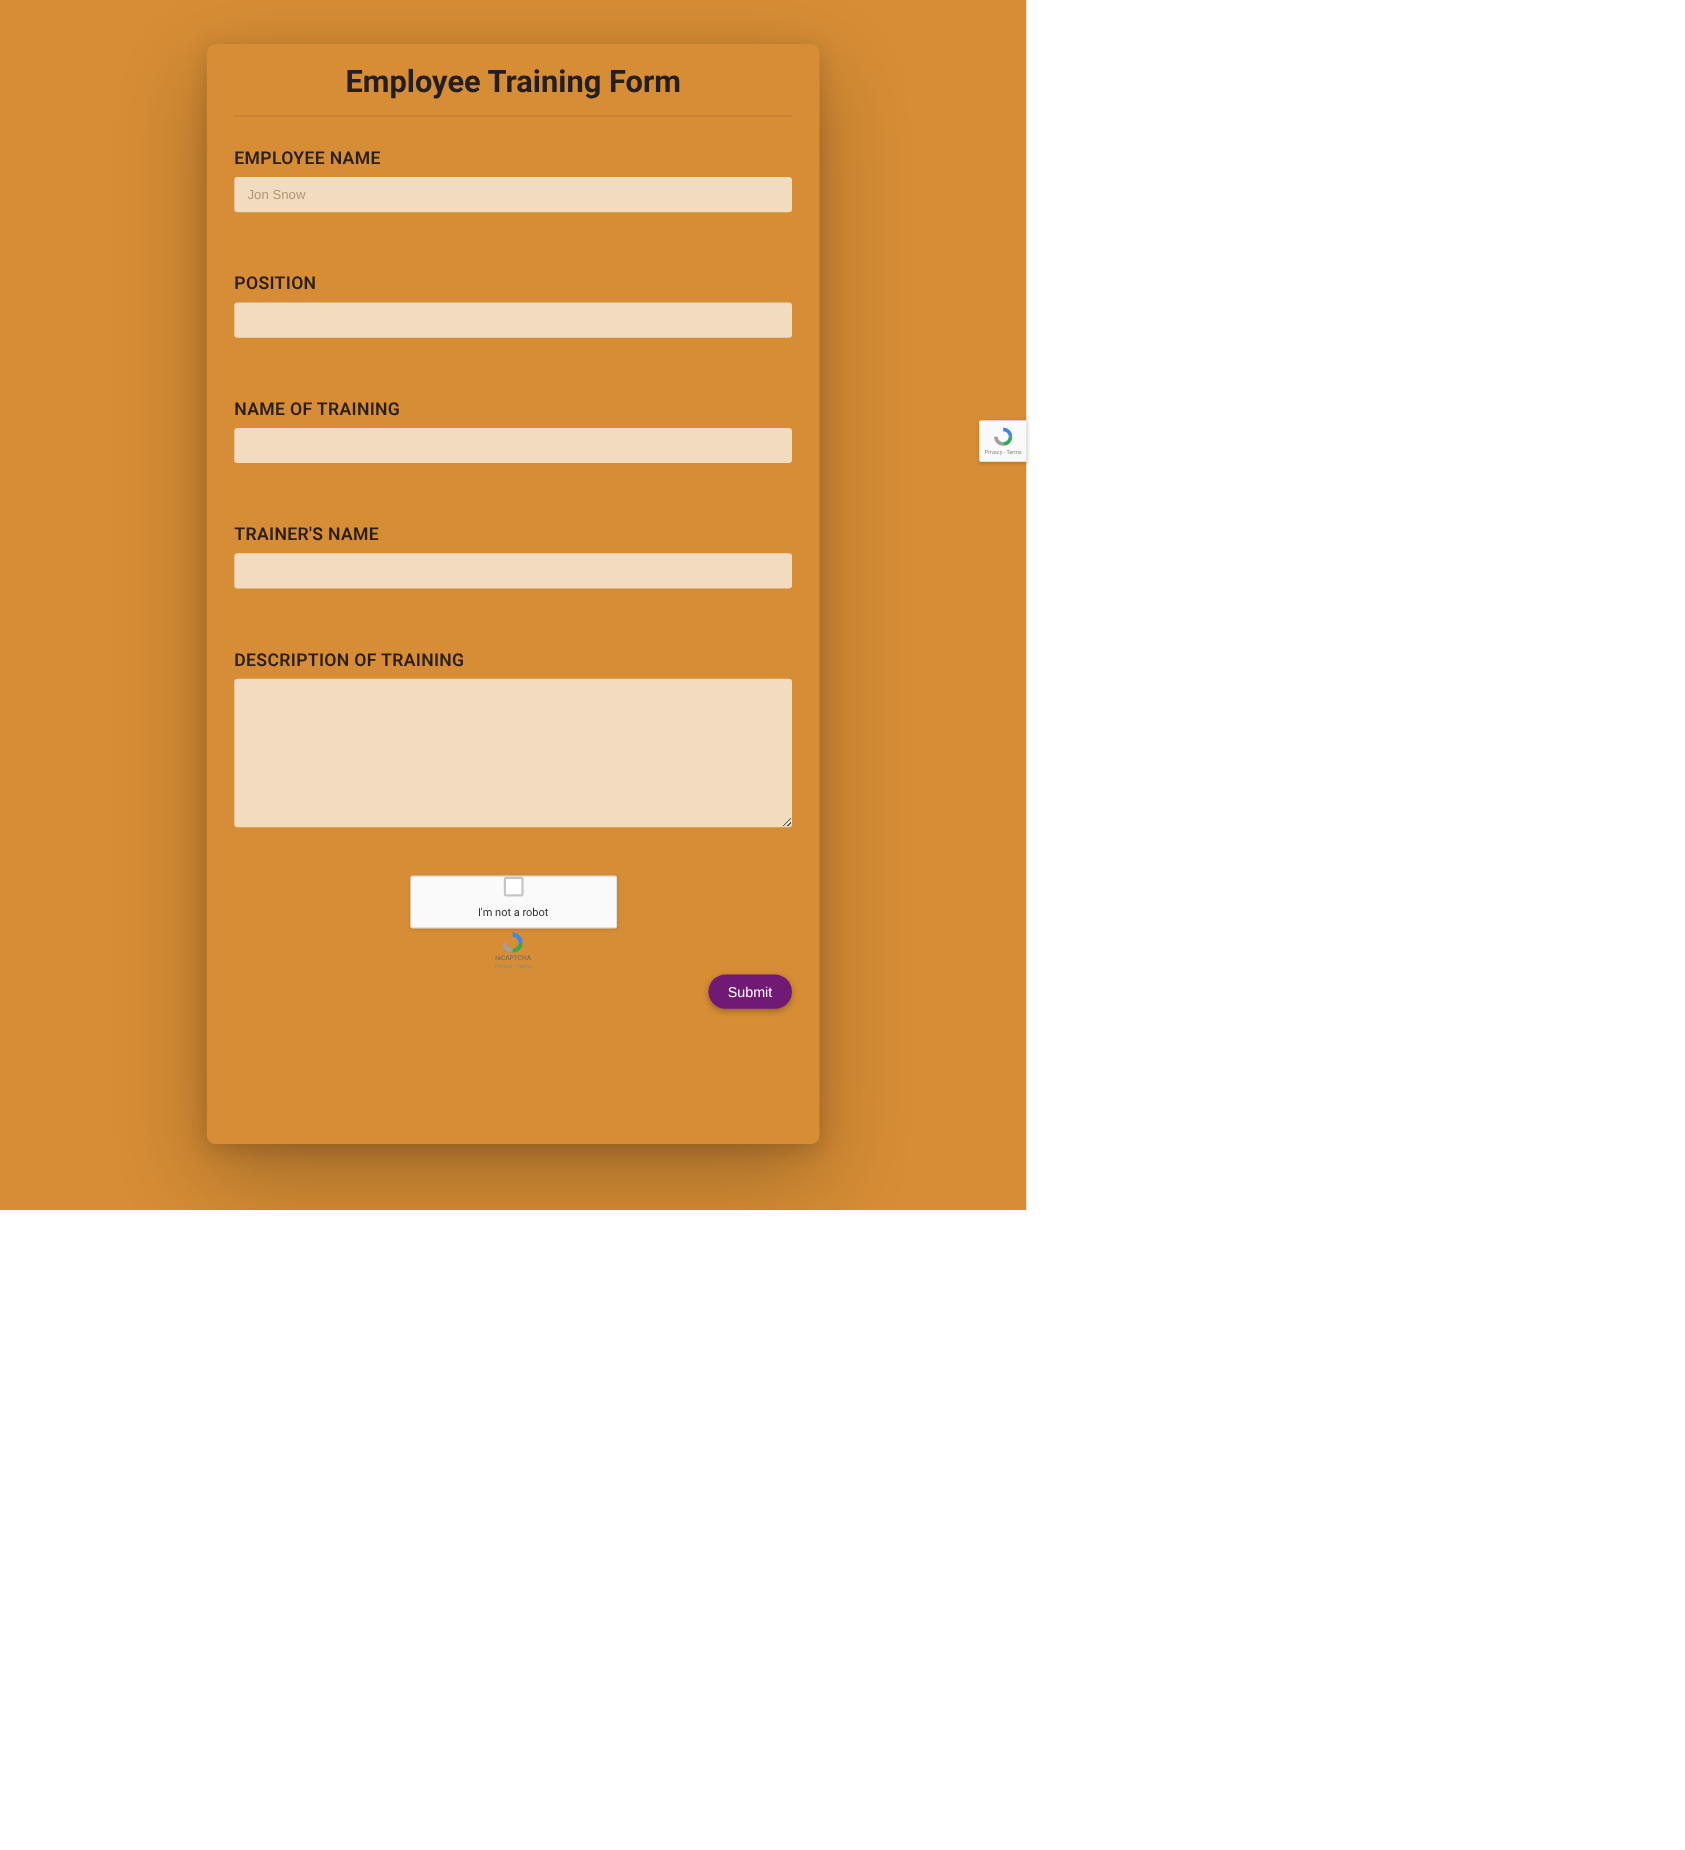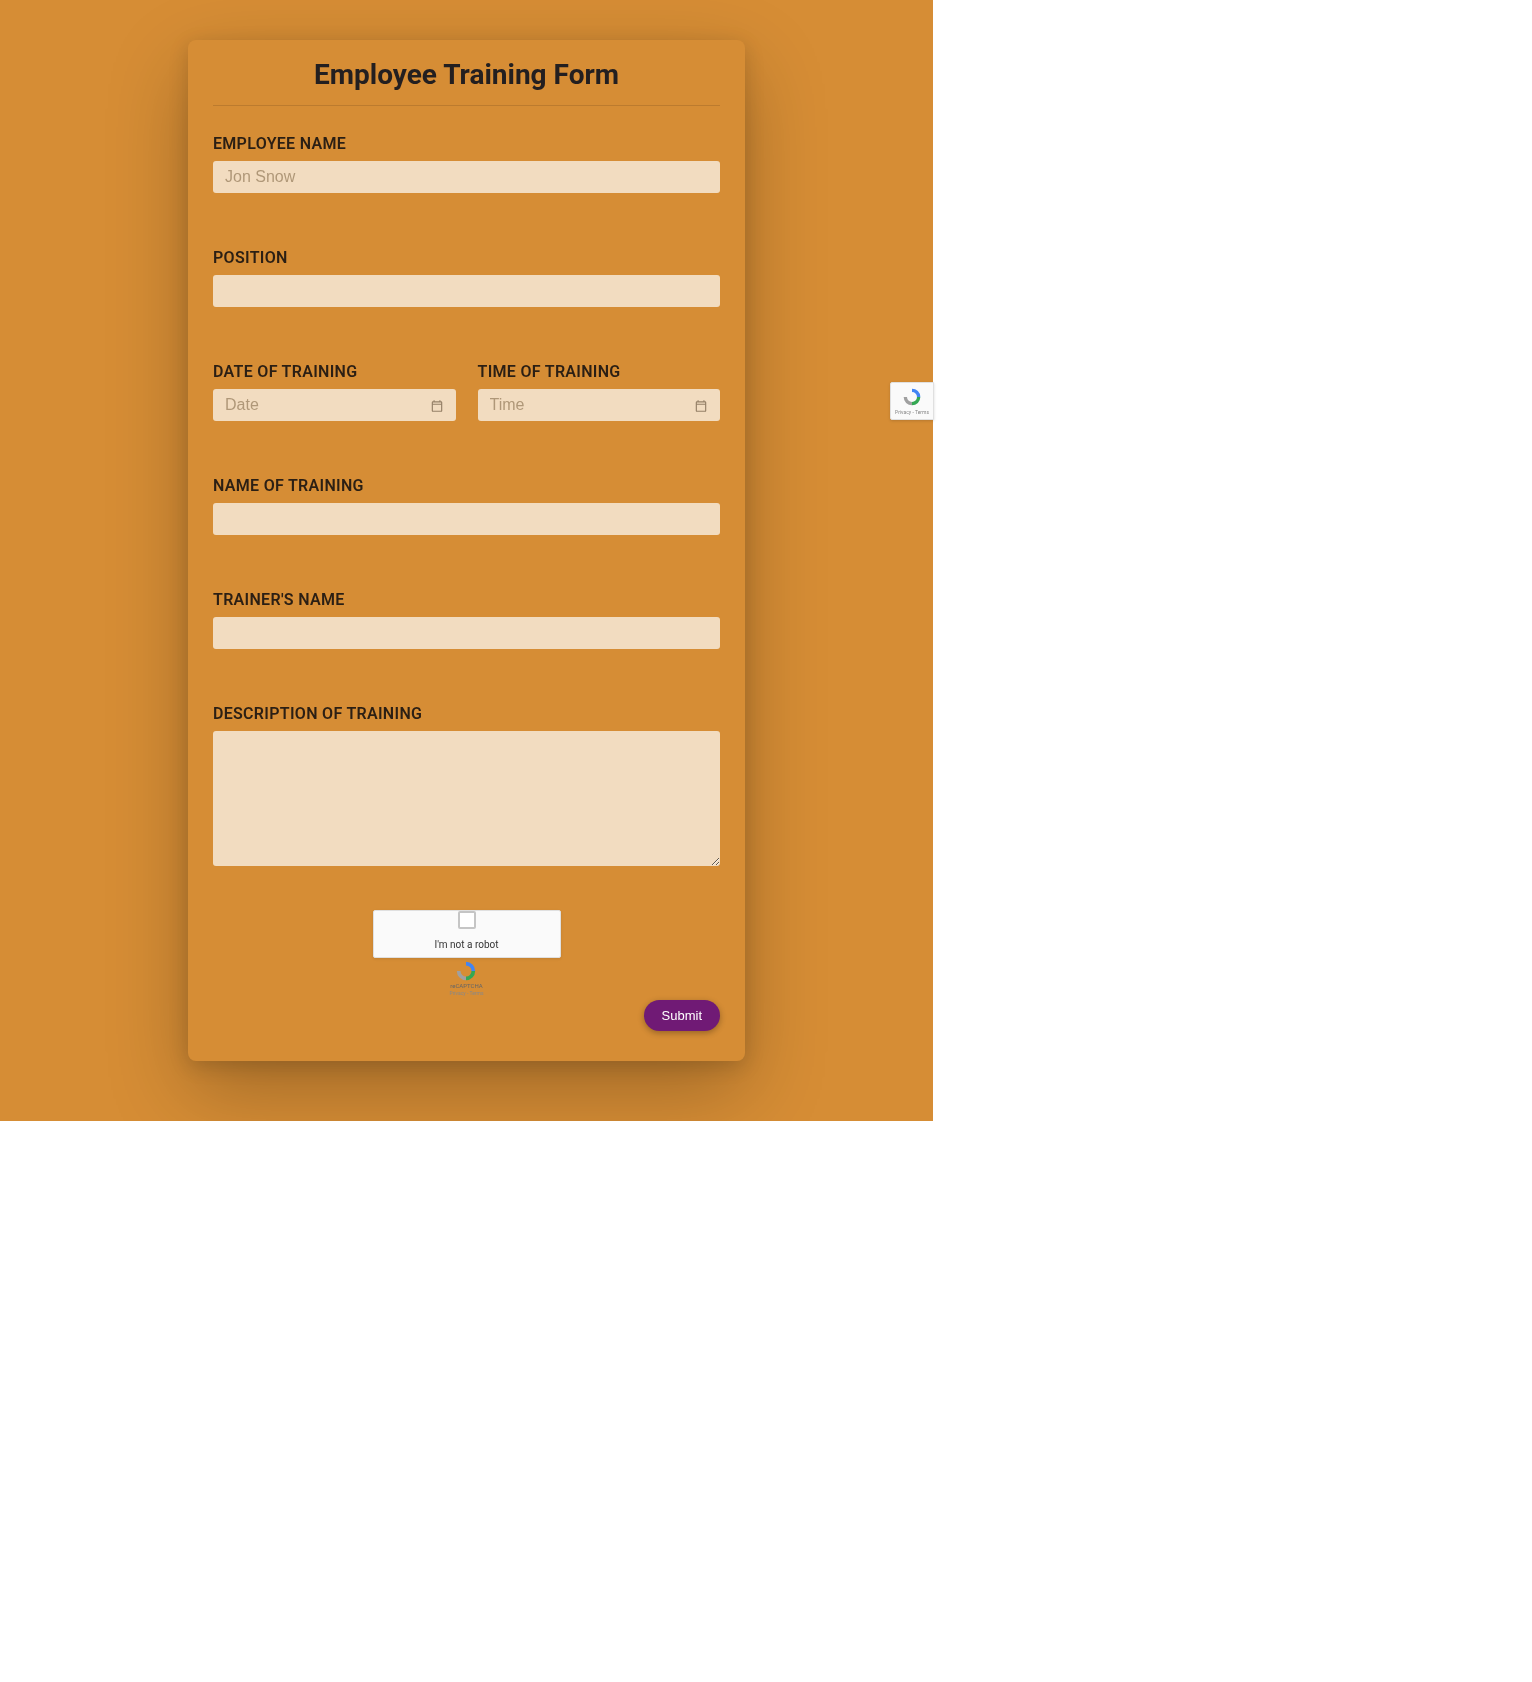--- a/index.html
+++ b/index.html
@@ -50,21 +50,21 @@
       margin-bottom: 8px;
       text-transform: uppercase;
     }
     .text-input {
       width: 100%;
       height: 30px;
       background: #f2dcc0;
       border: none;
       border-radius: 3px;
       padding: 16px 12px;
-      font-size: 16px;
+      font-size: 12px;
       color: #be185d;
       outline: none;
     }
     .text-input::placeholder {
       color: rgba(120, 95, 60, 0.55);
     }
     .textarea-input {
       width: 100%;
       height: 135px;
       background: #f2dcc0;
@@ -211,44 +211,20 @@
       <label class="field-label">EMPLOYEE NAME</label>
       <input type="text" class="text-input" placeholder="Jon Snow" style="">
     </div>
 
     <div class="field-group mt-lg">
       <label class="field-label">POSITION</label>
       <input type="text" class="text-input" style="">
     </div>
 
 
-    <div class="row-2 field-group mt-lg">
-      <div class="col">
-        <label class="field-label">DATE OF TRAINING</label>
-        <div class="input-with-icon">
-          <input type="text" class="text-input" placeholder="Date" style="">
-          <span class="calendar-icon">
-            <svg viewBox="0 0 24 24" fill="currentColor">
-                  <path d="M19 4h-1V2h-2v2H8V2H6v2H5a2 2 0 0 0-2 2v14a2 2 0 0 0 2 2h14a2 2 0 0 0 2-2V6a2 2 0 0 0-2-2zm0 16H5V10h14v10zM5 8V6h14v2H5z"></path>
-                </svg>
-          </span>
-        </div>
-      </div>
-      <div class="col">
-        <label class="field-label">TIME OF TRAINING</label>
-        <div class="input-with-icon">
-          <input type="text" class="text-input" placeholder="Time" style="">
-          <span class="calendar-icon">
-            <svg viewBox="0 0 24 24" fill="currentColor">
-                  <path d="M19 4h-1V2h-2v2H8V2H6v2H5a2 2 0 0 0-2 2v14a2 2 0 0 0 2 2h14a2 2 0 0 0 2-2V6a2 2 0 0 0-2-2zm0 16H5V10h14v10zM5 8V6h14v2H5z"></path>
-                </svg>
-          </span>
-        </div>
-      </div>
-    </div>
 
     <div class="field-group mt-lg">
       <label class="field-label">NAME OF TRAINING</label>
       <input type="text" class="text-input" style="">
     </div>
 
     <div class="field-group mt-lg">
       <label class="field-label">TRAINER'S NAME</label>
       <input type="text" class="text-input" style="">
     </div>

